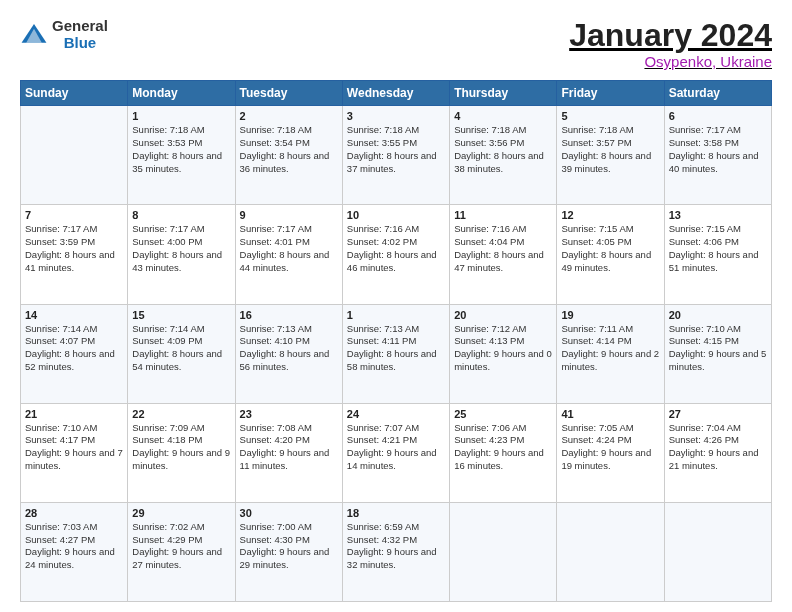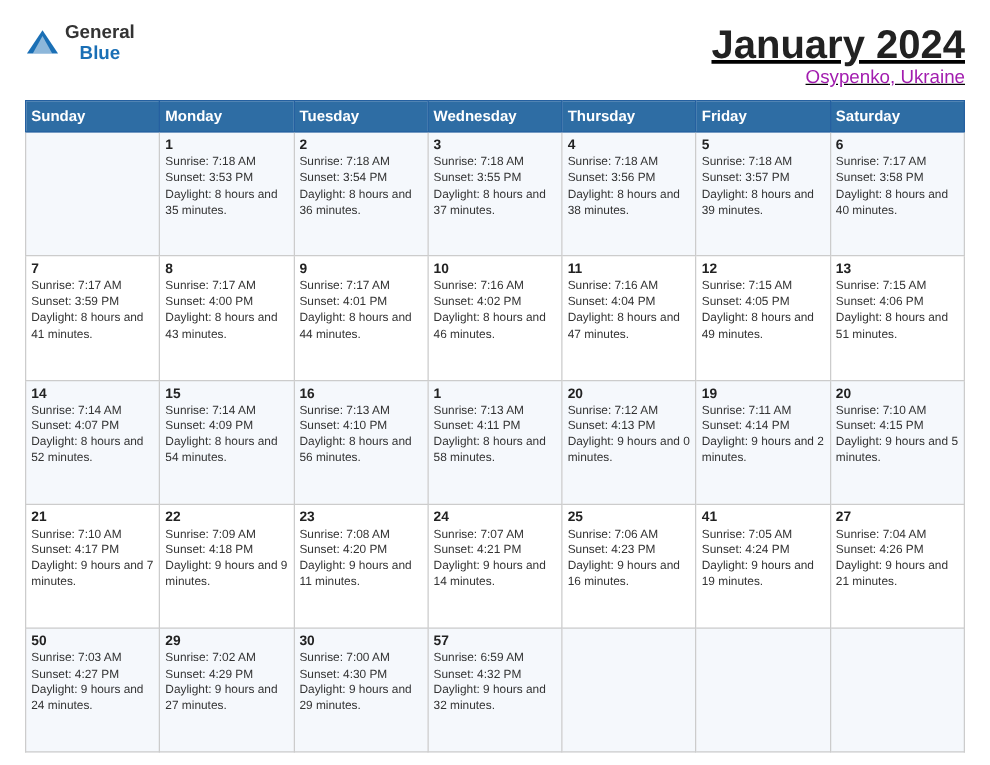--- a/index.html
+++ b/index.html
@@ -175,23 +175,23 @@
         <tr>
           <td><span class="day-number">21</span><span class="day-info">Sunrise: 7:10 AM<br>Sunset: 4:17 PM<br>Daylight: 9 hours and 7 minutes.</span></td>
           <td><span class="day-number">22</span><span class="day-info">Sunrise: 7:09 AM<br>Sunset: 4:18 PM<br>Daylight: 9 hours and 9 minutes.</span></td>
           <td><span class="day-number">23</span><span class="day-info">Sunrise: 7:08 AM<br>Sunset: 4:20 PM<br>Daylight: 9 hours and 11 minutes.</span></td>
           <td><span class="day-number">24</span><span class="day-info">Sunrise: 7:07 AM<br>Sunset: 4:21 PM<br>Daylight: 9 hours and 14 minutes.</span></td>
           <td><span class="day-number">25</span><span class="day-info">Sunrise: 7:06 AM<br>Sunset: 4:23 PM<br>Daylight: 9 hours and 16 minutes.</span></td>
           <td><span class="day-number">41</span><span class="day-info">Sunrise: 7:05 AM<br>Sunset: 4:24 PM<br>Daylight: 9 hours and 19 minutes.</span></td>
           <td><span class="day-number">27</span><span class="day-info">Sunrise: 7:04 AM<br>Sunset: 4:26 PM<br>Daylight: 9 hours and 21 minutes.</span></td>
         </tr>
         <tr>
-          <td><span class="day-number">50</span><span class="day-info">Sunrise: 7:03 AM<br>Sunset: 4:27 PM<br>Daylight: 9 hours and 24 minutes.</span></td>
+          <td><span class="day-number">28</span><span class="day-info">Sunrise: 7:03 AM<br>Sunset: 4:27 PM<br>Daylight: 9 hours and 24 minutes.</span></td>
           <td><span class="day-number">29</span><span class="day-info">Sunrise: 7:02 AM<br>Sunset: 4:29 PM<br>Daylight: 9 hours and 27 minutes.</span></td>
           <td><span class="day-number">30</span><span class="day-info">Sunrise: 7:00 AM<br>Sunset: 4:30 PM<br>Daylight: 9 hours and 29 minutes.</span></td>
-          <td><span class="day-number">57</span><span class="day-info">Sunrise: 6:59 AM<br>Sunset: 4:32 PM<br>Daylight: 9 hours and 32 minutes.</span></td>
+          <td><span class="day-number">18</span><span class="day-info">Sunrise: 6:59 AM<br>Sunset: 4:32 PM<br>Daylight: 9 hours and 32 minutes.</span></td>
           <td class="empty"></td>
           <td class="empty"></td>
           <td class="empty"></td>
         </tr>
       </tbody>
   </table>
 </div>
 
 </body></html>

